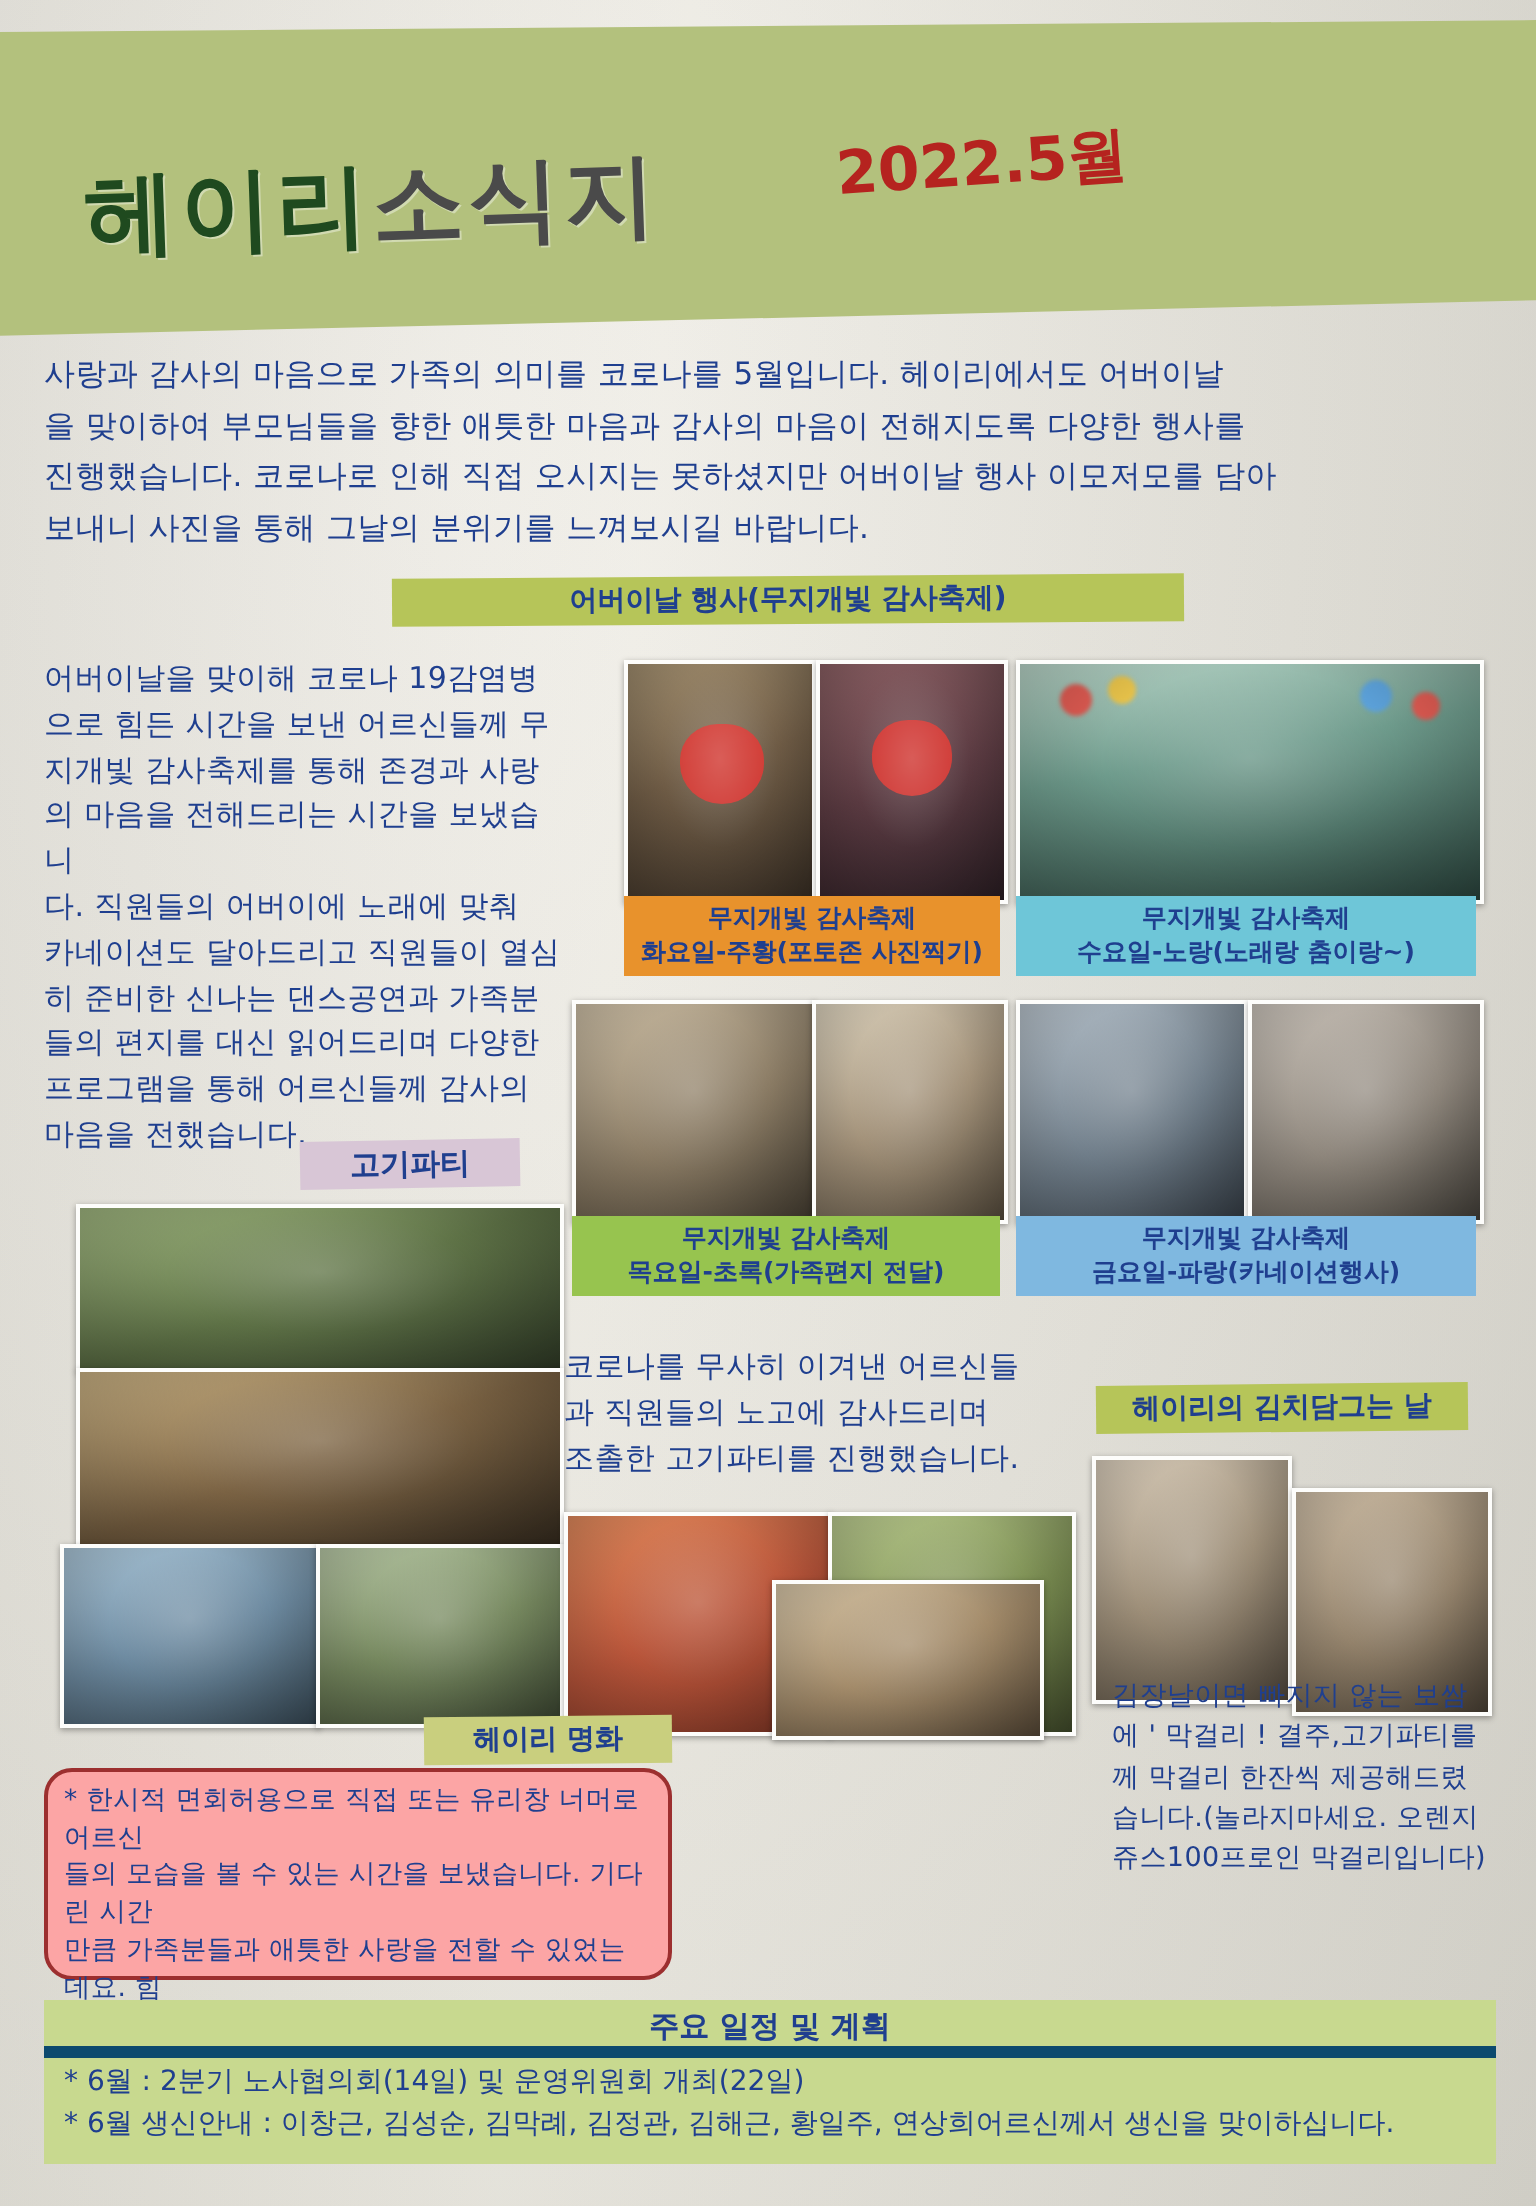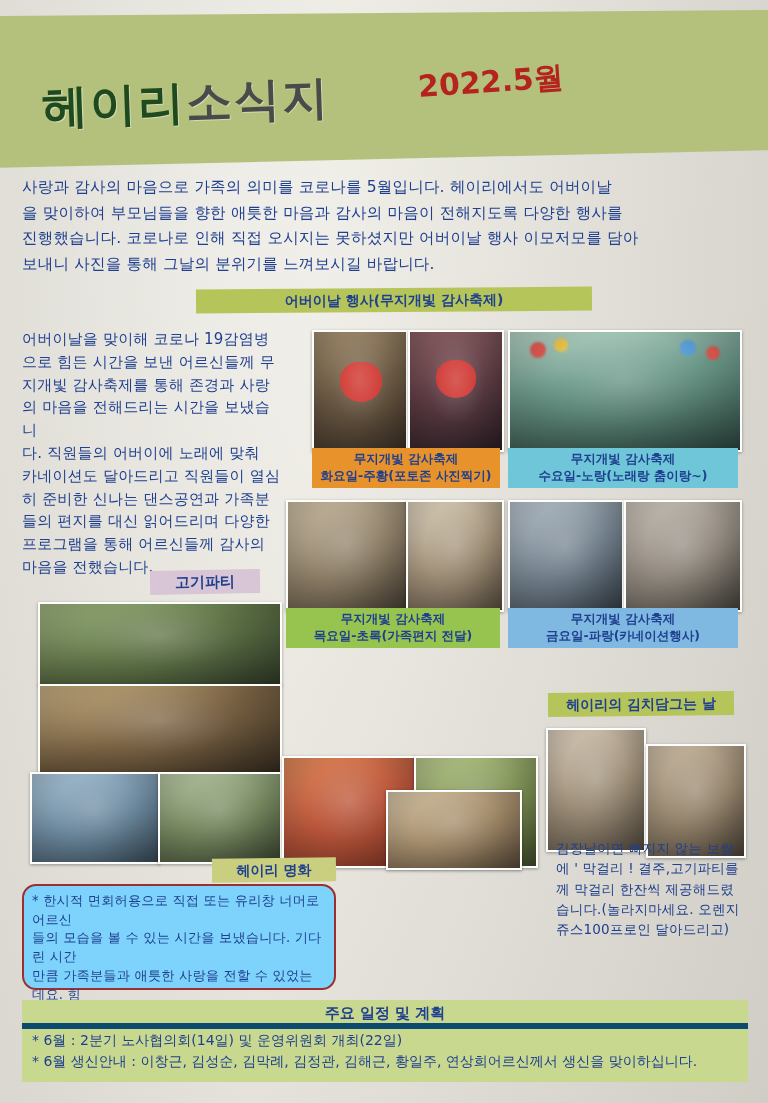--- a/index.html
+++ b/index.html
@@ -206,21 +206,21 @@
     opacity: 0.92;
   }
 
   
   .moviebox {
     position: absolute;
     left: 22px;
     top: 884px;
     width: 314px;
     height: 106px;
-    background: #7dd3fc;
+    background: #fca5a5;
     border: 2px solid #9c2f2f;
     border-radius: 14px;
     box-sizing: border-box;
     padding: 6px 8px 4px 8px;
   }
   .moviebox .hand { font-size: 13.2px; line-height: 1.42; }
 
   
   .schedule {
     position: absolute;
@@ -316,35 +316,40 @@
     <span>금요일-파랑(카네이션행사)</span>
   </div>
 
   <div class="chip chip-pork">고기파티</div>
 
   <div class="photo ph-bbq1 vig" style="left:38px; top:602px; width:240px; height:80px;"></div>
   <div class="photo ph-bbq2 vig" style="left:38px; top:684px; width:240px; height:86px;"></div>
   <div class="photo ph-yard1 vig" style="left:30px; top:772px; width:126px; height:88px;"></div>
   <div class="photo ph-yard2 vig" style="left:158px; top:772px; width:120px; height:88px;"></div>
 
+  <div class="mid-text hand">
+    <div>코로나를 무사히 이겨낸 어르신들</div>
+    <div>과 직원들의 노고에 감사드리며</div>
+    <div>조촐한 고기파티를 진행했습니다.</div>
+  </div>
 
   <div class="chip chip-kimchi">헤이리의 김치담그는 날</div>
 
   <div class="photo ph-kim1 vig" style="left:282px; top:756px; width:130px; height:108px;"></div>
   <div class="photo ph-kim2 vig" style="left:414px; top:756px; width:120px; height:108px;"></div>
   <div class="photo ph-kim3 vig" style="left:386px; top:790px; width:132px; height:76px;"></div>
   <div class="photo ph-drink vig" style="left:546px; top:728px; width:96px; height:120px;"></div>
   <div class="photo ph-drink2 vig" style="left:646px; top:744px; width:96px; height:110px;"></div>
 
   <div class="kimchi-text hand">
     <div>김장날이면 빠지지 않는 보쌈</div>
     <div>에 ' 막걸리 ! 결주,고기파티를</div>
     <div>께 막걸리 한잔씩 제공해드렸</div>
     <div>습니다.(놀라지마세요. 오렌지</div>
-    <div>쥬스100프로인 달아드리고)</div>
+    <div>쥬스100프로인 막걸리입니다)</div>
   </div>
 
   <div class="chip chip-movie">헤이리 명화</div>
   <div class="moviebox">
     <div class="hand">
       <div>* 한시적 면회허용으로 직접 또는 유리창 너머로 어르신</div>
       <div>들의 모습을 볼 수 있는 시간을 보냈습니다. 기다린 시간</div>
       <div>만큼 가족분들과 애틋한 사랑을 전할 수 있었는데요. 힘</div>
       <div>드신 와중에도 가족분들의 협조로 무사히 면회일정을 진</div>
       <div>행할 수 있었습니다. 다시 한번 감사드립니다.</div>

